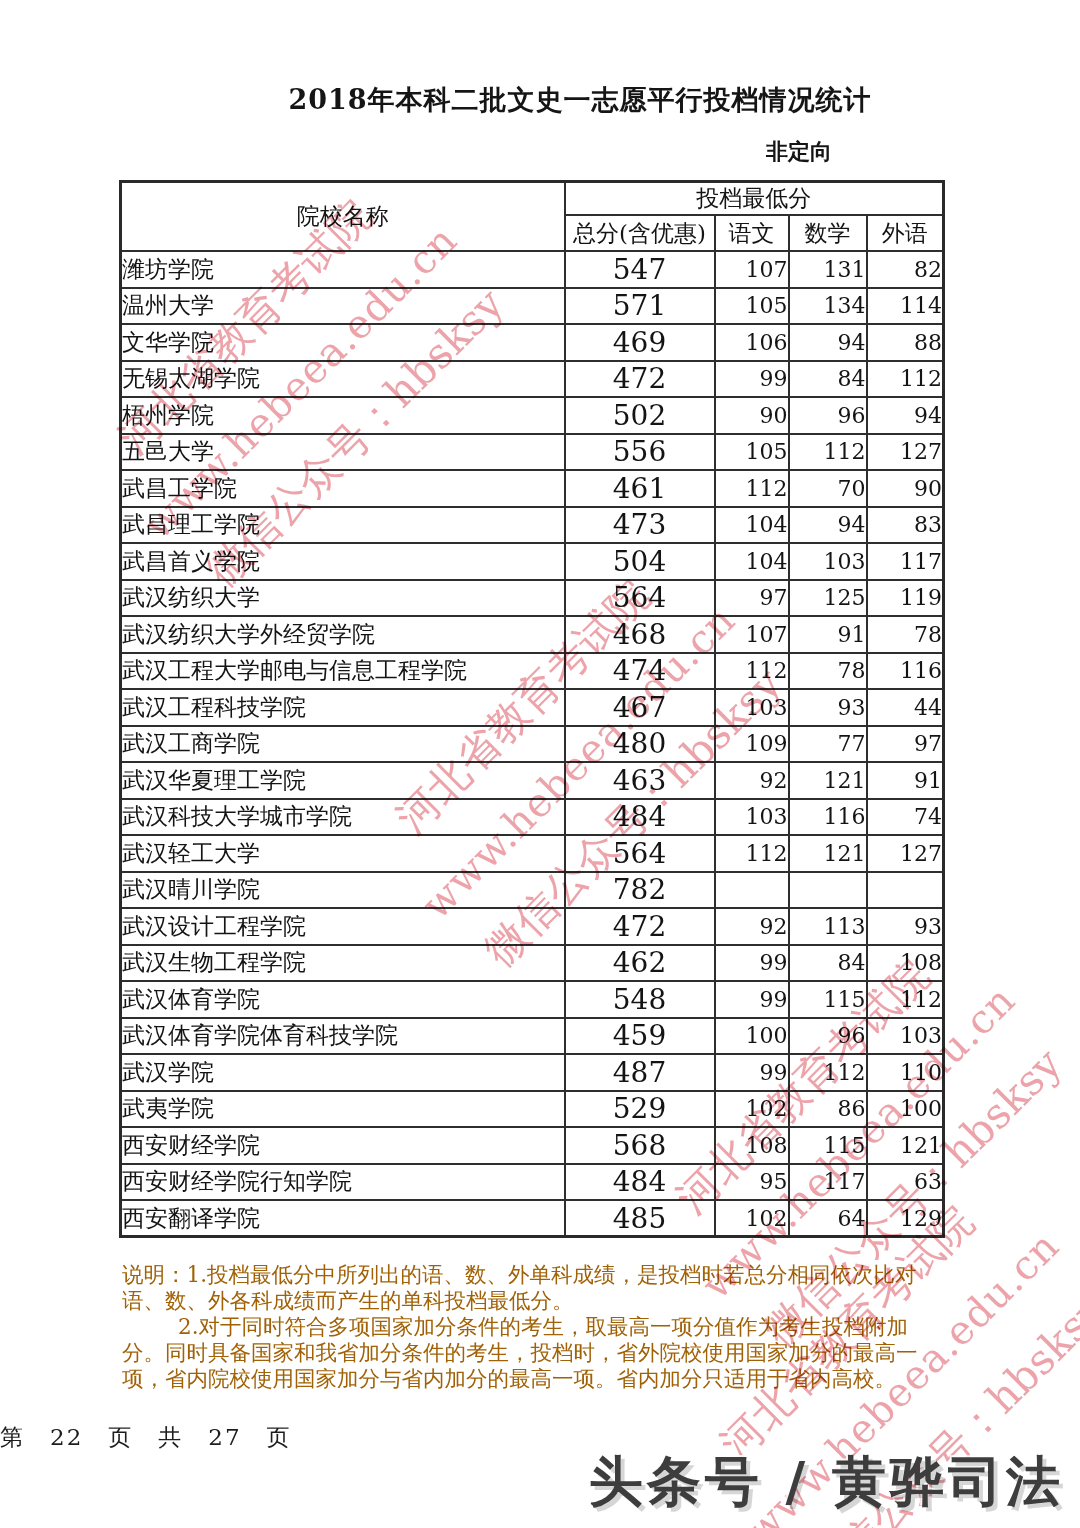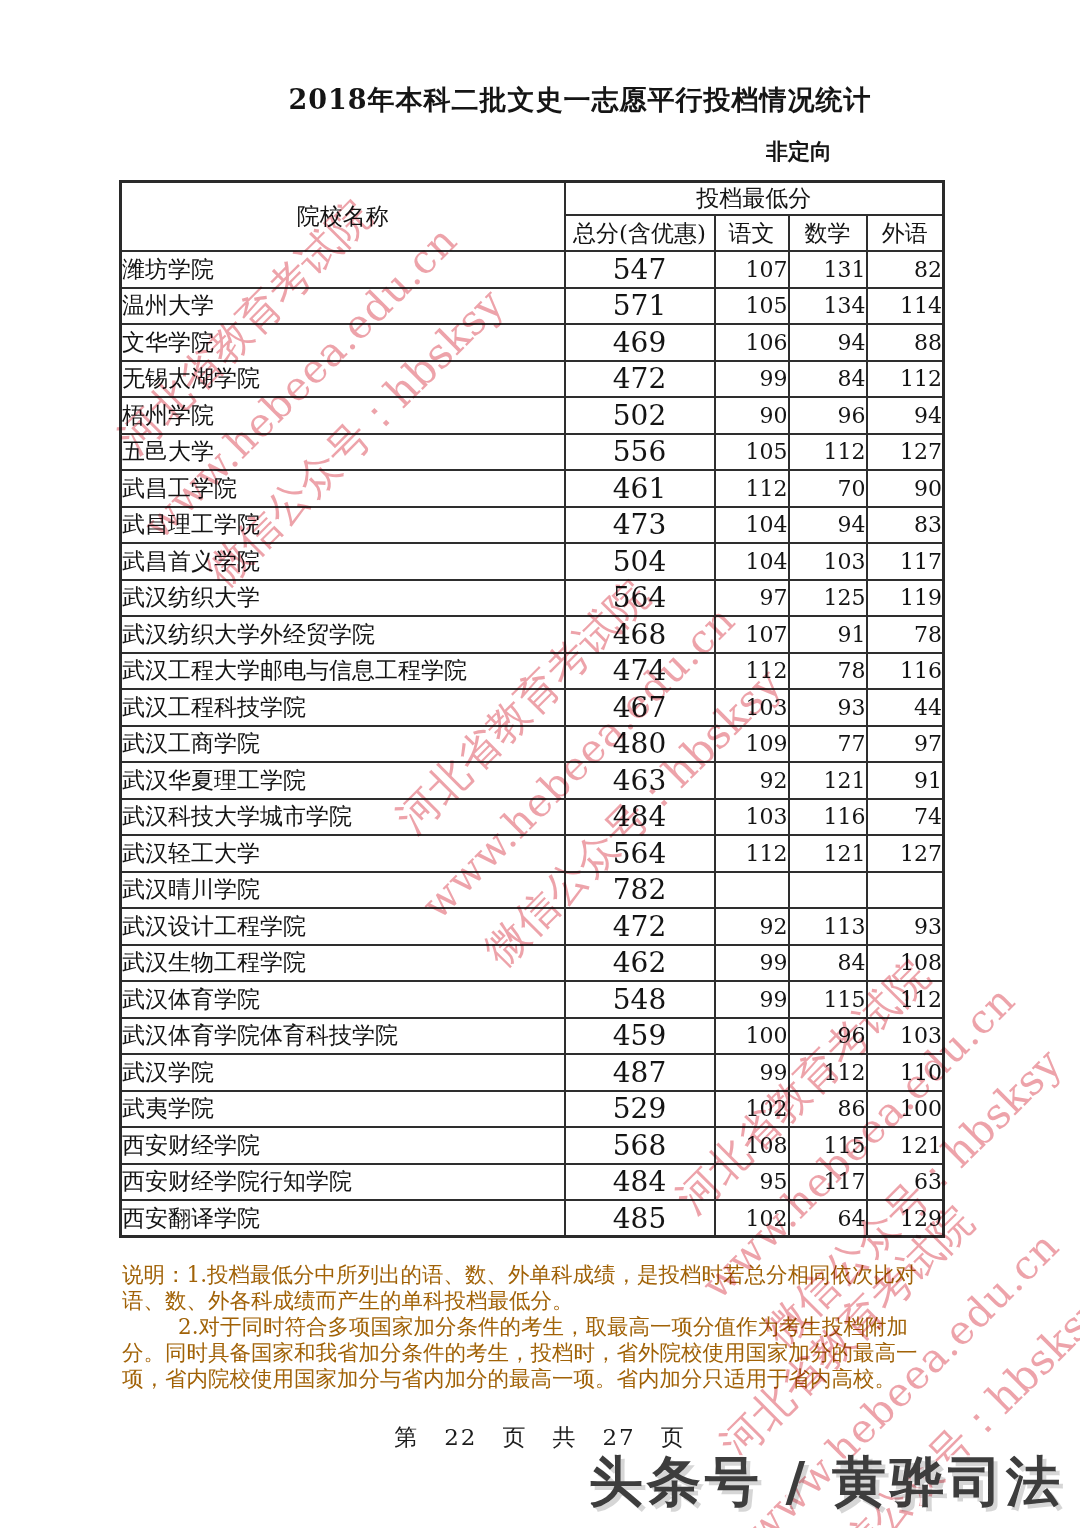--- a/index.html
+++ b/index.html
@@ -43,21 +43,21 @@
   td.sub   {font-size:22px;font-weight:700;text-align:right;padding-right:12px;}
   
   .notes{
     position:absolute;left:122px;top:1262px;width:822px;
     font-size:21.5px;line-height:26px;color:#a16207;
   }
   .notes .line{white-space:nowrap;}
   .notes .indent{text-indent:56px;}
   
   .page-footer{
-    position:absolute;top:1422px;left:0;width:1080px;text-align:center;
+    position:absolute;top:1422px;left:0;width:1080px;
     font-size:23px;letter-spacing:2px;color:#1d1d1d;
   }
   
   .brand-logo{
     position:absolute;top:1446px;right:16px;z-index:10;
     font-family:"DejaVu Sans","Liberation Sans",sans-serif;
     font-size:54px;font-weight:700;letter-spacing:4px;color:#3d3d3d;
     text-shadow:4px 4px 0 rgba(0,0,0,0.16), -2px -2px 0 rgba(255,255,255,0.85);
     white-space:nowrap;
   }

